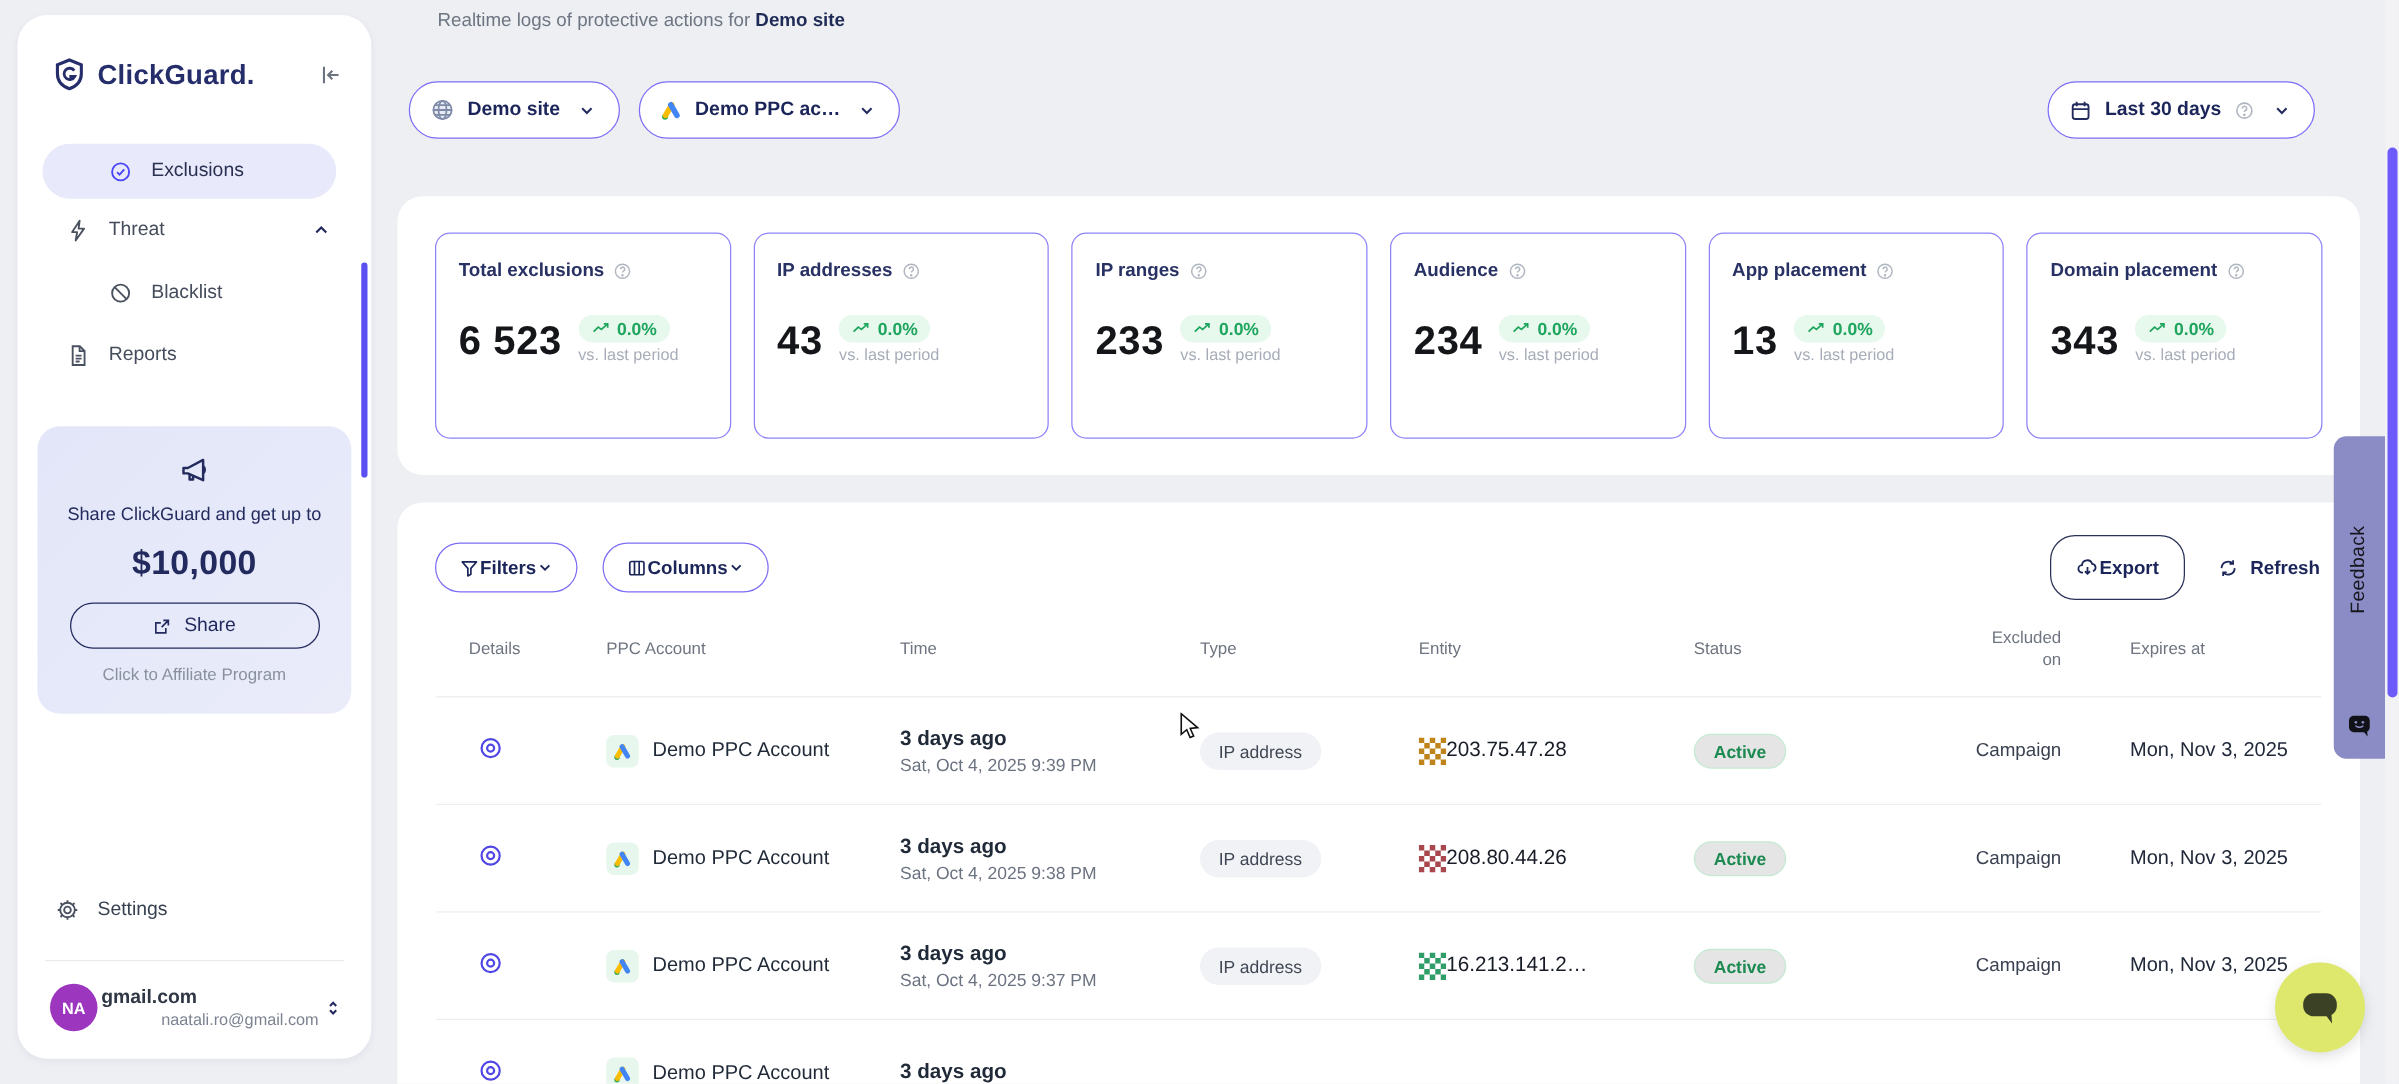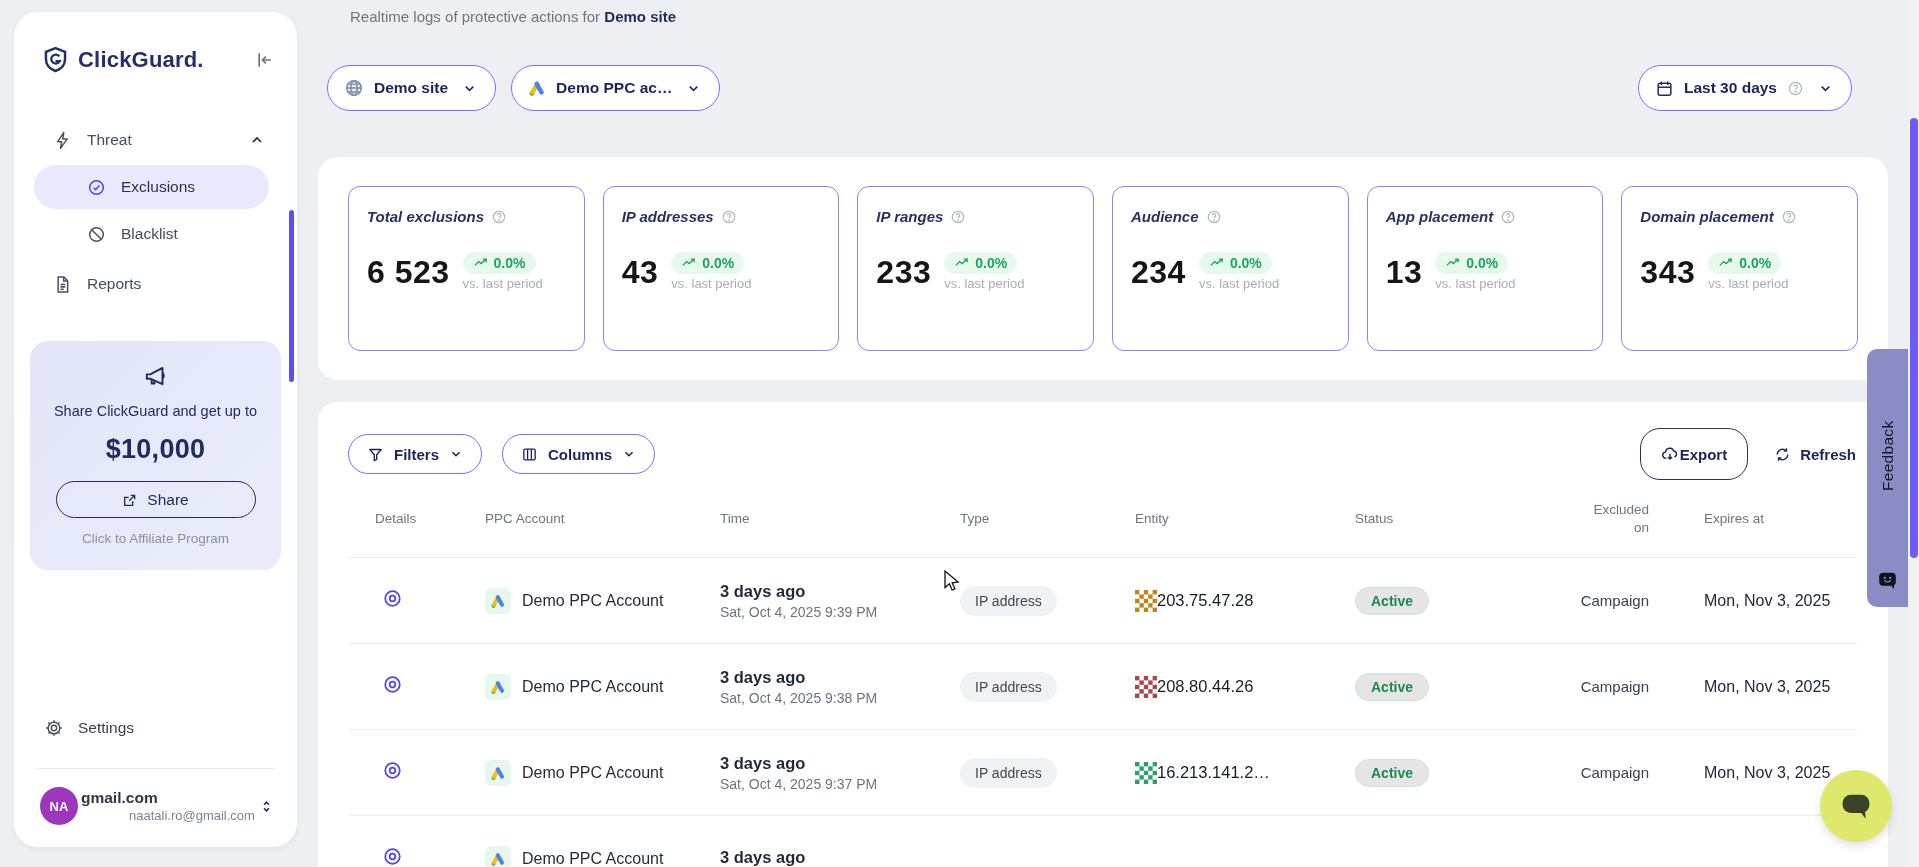--- a/index.html
+++ b/index.html
@@ -58,35 +58,35 @@
     display: flex; align-items: center; gap: 10px; padding: 0 18px 0 16px;
     font-size: 15.5px; font-weight: 600; color: #1b2559; cursor: pointer; }
   .pill-dd .chev { width: 15px; height: 15px; color: #232b5e; margin-left: 4px; }
   .pill-dd .qmark { color: #b0b6c0; }
   .date-dd { position: absolute; right: 67px; top: 65px; left: auto; }
 
   
   .stats-card { position: absolute; left: 318px; top: 157px; width: 1570px; height: 223px;
     background: #fff; border-radius: 20px; padding: 29px 30px; display: flex; gap: 18px; }
   .stat { flex: 1; border: 1.3px solid #8e82f8; border-radius: 12px; padding: 21px 18px 18px; }
-  .stat-label-row { display: flex; align-items: center; gap: 7px; font-size: 15px; font-weight: 600; color: #283163; font-style: italic; }
+  .stat-label-row { display: flex; align-items: center; gap: 7px; font-size: 15px; font-weight: 600; color: #283163; }
   .stat-label-row .qmark { color: #b0b6c0; }
   .stat-value-row { display: flex; align-items: flex-end; gap: 13px; margin-top: 27px; }
   .stat-value { font-size: 32px; font-weight: bold; color: #15161a; letter-spacing: .5px; }
   .stat-change-wrap { display: flex; flex-direction: column; gap: 2px; }
   .stat-change { display: inline-flex; align-items: center; gap: 6px; background: #e7f8ed; color: #1da55e;
     border-radius: 13px; padding: 3px 10px; font-size: 14px; font-weight: 600; width: max-content; }
   .stat-change svg { width: 15px; height: 15px; }
   .stat-caption { font-size: 13px; color: #a7adb8; }
 
   .table-card { position: absolute; left: 318px; top: 402px; width: 1570px; height: 470px;
     background: #fff; border-radius: 20px 20px 0 0; }
   .toolbar { display: flex; align-items: center; padding: 26px 32px 0 30px; }
   .tool-pill { height: 40px; border: 1px solid #7d6ef6; border-radius: 20px; background: #fff;
-    display: flex; align-items: center; gap: 10px; padding: 0 18px; margin-right: 20px;
+    display: flex; align-items: center; padding: 0 18px; margin-right: 20px;
     font-size: 15px; font-weight: 600; color: #1b2559; cursor: pointer; }
   .tool-pill svg.ic { width: 17px; height: 17px; }
   .tool-pill .chev { width: 14px; height: 14px; }
   .toolbar-right { margin-left: auto; display: flex; align-items: center; gap: 26px; }
   .export-btn { height: 52px; border: 1.4px solid #2a3158; border-radius: 20px; background: #fff;
     display: flex; align-items: center; gap: 1px; padding: 0 20px; font-size: 15px; font-weight: 600;
     color: #1b2559; cursor: pointer; }
   .export-btn svg { width: 18px; height: 18px; }
   .refresh-btn { display: flex; align-items: center; gap: 9px; background: none; border: none;
     font-size: 15px; font-weight: 600; color: #1b2559; cursor: pointer; }
@@ -143,35 +143,35 @@
         <path d="M12 1.8l8.5 3.4v6.3c0 5.2-3.5 8.9-8.5 10.7-5-1.8-8.5-5.5-8.5-10.7V5.2L12 1.8z"></path>
         <path d="M15.5 9.3a4 4 0 1 0 .3 4.2H12" stroke-width="2"></path>
       </svg>
       <span class="logo-text">ClickGuard.</span>
       <svg class="collapse-btn" viewBox="0 0 24 24" fill="none" stroke="currentColor" stroke-width="2">
         <path d="M5 4v16M19 12H9M13 8l-4 4 4 4"></path>
       </svg>
     </div>
 
     <nav class="nav">
-      <div class="nav-item nav-root">
-        <svg class="nicon" viewBox="0 0 24 24" fill="none" stroke="currentColor" stroke-width="1.9" stroke-linejoin="round">
-          <path d="M13.5 2L6 13.5h5L9.5 22 18 10h-5.5L13.5 2z"></path>
-        </svg>
-        <span class="nlabel">Threat</span>
-        <svg class="nav-caret" viewBox="0 0 24 24" fill="none" stroke="currentColor" stroke-width="2.6">
-          <path d="M6 15l6-6 6 6"></path>
-        </svg>
-      </div>
       <div class="nav-item nav-sub nav-active">
         <svg class="nicon" viewBox="0 0 24 24" fill="none" stroke="currentColor" stroke-width="1.9">
           <circle cx="12" cy="12" r="8.6"></circle>
             <path d="M8.4 12.2l2.5 2.5 4.8-5.2"></path>
         </svg>
         <span class="nlabel">Exclusions</span>
+      </div>
+      <div class="nav-item nav-root">
+        <svg class="nicon" viewBox="0 0 24 24" fill="none" stroke="currentColor" stroke-width="1.9" stroke-linejoin="round">
+          <path d="M13.5 2L6 13.5h5L9.5 22 18 10h-5.5L13.5 2z"></path>
+        </svg>
+        <span class="nlabel">Threat</span>
+        <svg class="nav-caret" viewBox="0 0 24 24" fill="none" stroke="currentColor" stroke-width="2.6">
+          <path d="M6 15l6-6 6 6"></path>
+        </svg>
       </div>
       <div class="nav-item nav-sub">
         <svg class="nicon" viewBox="0 0 24 24" fill="none" stroke="currentColor" stroke-width="1.9">
           <circle cx="12" cy="12" r="8.6"></circle>
             <path d="M6.2 6.2l11.6 11.6"></path>
         </svg>
         <span class="nlabel">Blacklist</span>
       </div>
       <div class="nav-item nav-root">
         <svg class="nicon" viewBox="0 0 24 24" fill="none" stroke="currentColor" stroke-width="1.9">

